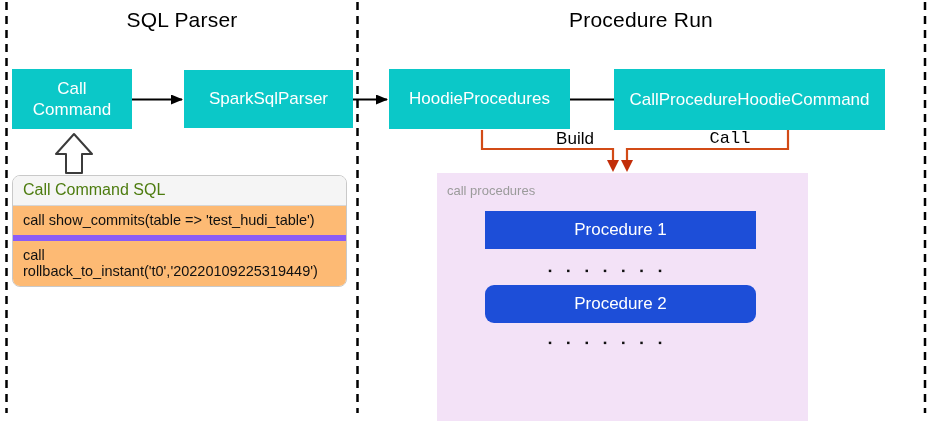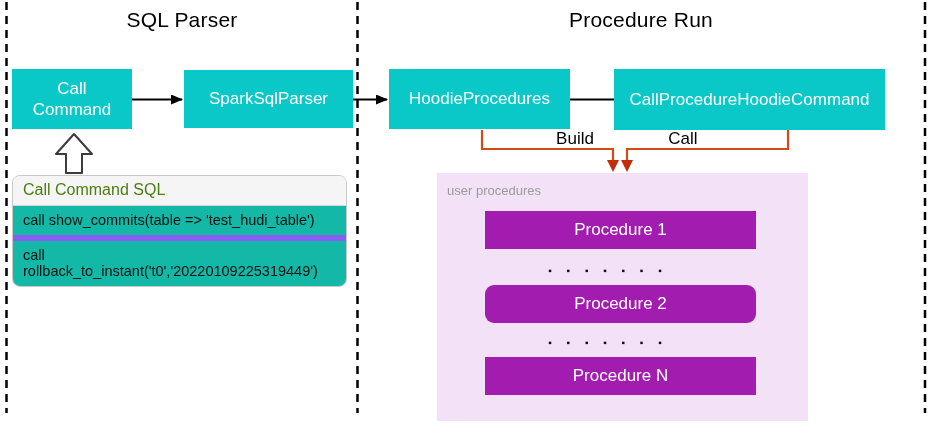--- a/index.html
+++ b/index.html
@@ -19,35 +19,35 @@
   }
   .sql-table{
     position:absolute;left:12px;top:175px;width:333px;background:#ffffff;
     border:1px solid #c9c9c9;border-radius:8px;overflow:hidden;z-index:2;
   }
   .sql-table-header{
     background:#f5f5f5;border-bottom:1px solid #d6d6d6;padding:5px 10px 6px 10px;
     font-size:16px;color:#4d7c0f;
   }
   .sql-row{
-    padding:6px 10px 7px 10px;font-size:14.5px;color:#111;background:#14b8a6;
+    padding:6px 10px 7px 10px;font-size:14.5px;color:#111;background:#fdba74;
   }
   .sql-row + .sql-row{border-top:6px solid #8b5cf6;}
   .flow-label{
     position:absolute;font-size:17px;color:#000;text-align:center;width:70px;z-index:2;
   }
   .user-procedures-panel{
     position:absolute;left:437px;top:173px;width:371px;height:248px;
     background:#f3e2f7;z-index:1;
   }
   .user-procedures-label{
     position:absolute;left:10px;top:10px;font-size:13px;color:#9b9b9b;
   }
   .proc-node{
-    position:absolute;left:48px;width:271px;height:38px;background:#a21caf;
+    position:absolute;left:48px;width:271px;height:38px;background:#1d4ed8;
     color:#fff;font-size:17px;display:flex;align-items:center;justify-content:center;
   }
   .dots-row{
     position:absolute;left:48px;width:246px;height:20px;text-align:center;
     font-size:10px;color:#111;letter-spacing:6px;line-height:20px;
   }
 </style>
 </head>
 <body>
 
@@ -79,35 +79,34 @@
 
   <div class="section-title" style="left:82px;width:200px;">SQL Parser</div>
   <div class="section-title" style="left:541px;width:200px;">Procedure Run</div>
 
   <div class="node" style="left:12px;top:69px;width:120px;height:60px;padding:4px 8px;box-sizing:border-box;">Call Command</div>
   <div class="node" style="left:184px;top:70px;width:169px;height:58px;">SparkSqlParser</div>
   <div class="node" style="left:389px;top:69px;width:181px;height:60px;">HoodieProcedures</div>
   <div class="node" style="left:614px;top:69px;width:271px;height:61px;">CallProcedureHoodieCommand</div>
 
   <div class="flow-label" style="left:540px;top:129px;">Build</div>
-  <div class="flow-label" style="left:648px;top:129px;">Call</div>
+  <div class="flow-label" style="left:695px;top:129px;font-family:Liberation Mono, monospace;">Call</div>
 
   <div class="sql-table">
     <div class="sql-table-header">Call Command SQL</div>
     <div class="sql-row">call show_commits(table =&gt; 'test_hudi_table')</div>
     <div class="sql-row">call rollback_to_instant('t0','20220109225319449')</div>
   </div>
 
   <div class="user-procedures-panel">
-    <div class="user-procedures-label">user procedures</div>
+    <div class="user-procedures-label">call procedures</div>
 
     <div class="proc-node" style="top:38px;">Procedure 1</div>
 
     <div class="dots-row" style="top:88px;">▪ ▪ ▪ ▪ ▪ ▪ ▪</div>
 
     <div class="proc-node" style="top:112px;border-radius:9px;">Procedure 2</div>
 
     <div class="dots-row" style="top:160px;">▪ ▪ ▪ ▪ ▪ ▪ ▪</div>
 
-    <div class="proc-node" style="top:184px;">Procedure N</div>
   </div>
 
 </div>
 
 </body></html>

